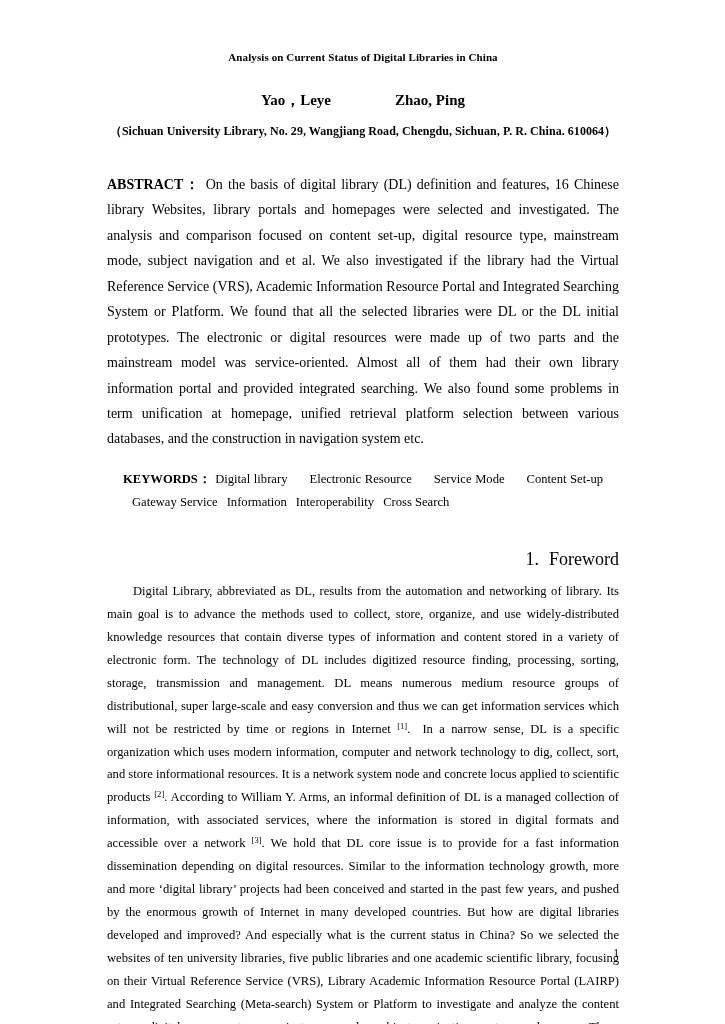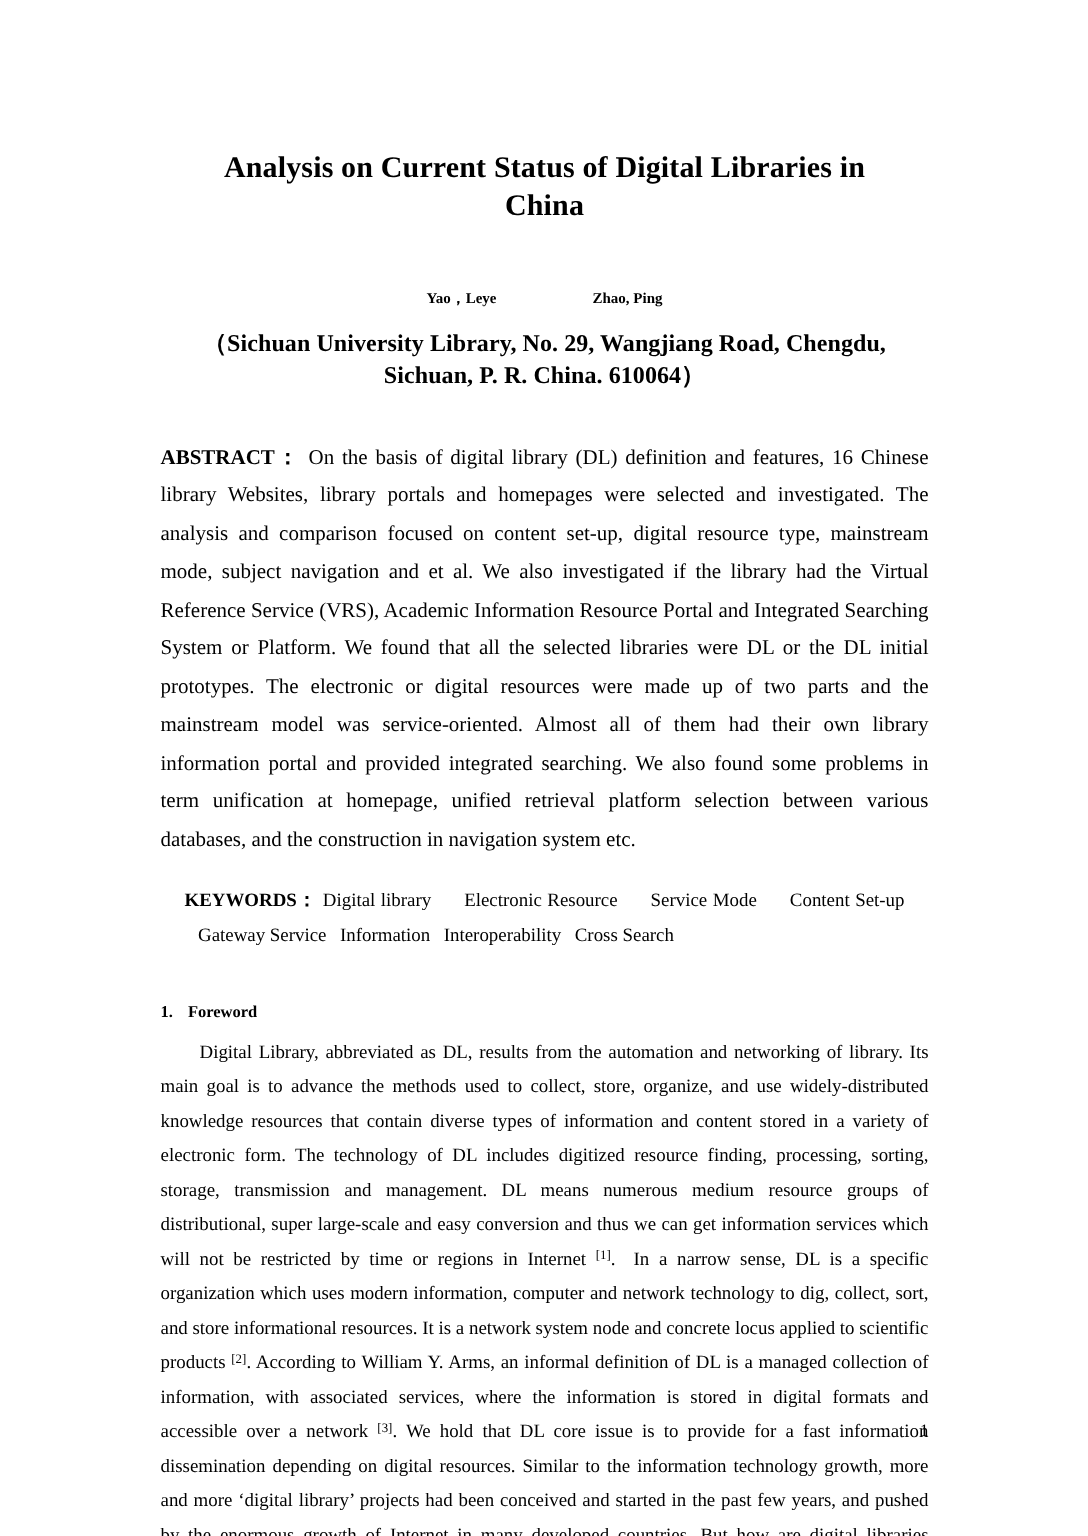--- a/index.html
+++ b/index.html
@@ -19,43 +19,43 @@
     overflow: hidden;
     box-sizing: border-box;
   }
   .content {
     position: absolute;
     left: 107px;
     top: 0;
     width: 512px;
   }
   .paper-title {
-    margin: 16px;
-    padding-top: 84px;
-    font-size: 20px;
+    margin: 0;
+    padding-top: 51px;
+    font-size: 11px;
     font-weight: bold;
     text-align: center;
     letter-spacing: 0.1px;
     line-height: 1.25;
   }
   .author-line {
     margin: 0;
     padding-top: 26px;
     text-align: center;
-    font-size: 10px;
+    font-size: 15px;
     font-weight: bold;
   }
   .author-name + .author-name {
     margin-left: 64px;
   }
   .affiliation {
     margin: 0;
     padding-top: 13px;
     text-align: center;
-    font-size: 16px;
+    font-size: 12px;
     font-weight: bold;
     letter-spacing: 0.05px;
   }
   .abstract-block {
     margin: 0;
     padding-top: 32px;
     font-size: 14px;
     line-height: 1.82;
     text-align: justify;
     text-justify: inter-word;
@@ -74,23 +74,24 @@
     display: inline-block;
     width: 22px;
   }
   .kw-gap-narrow {
     display: inline-block;
     width: 9px;
   }
   .section-heading {
     margin: 0;
     padding-top: 16px;
-    font-size: 11px;
-    font-weight: bold;
+    font-size: 18px;
+    font-weight: normal;
     line-height: 1.5;
+    text-align: right;
   }
   .section-heading .sec-num {
     margin-right: 10px;
   }
   .body-para {
     margin: 0;
     padding-top: 7px;
     font-size: 12.6px;
     line-height: 1.825;
     text-align: justify;

